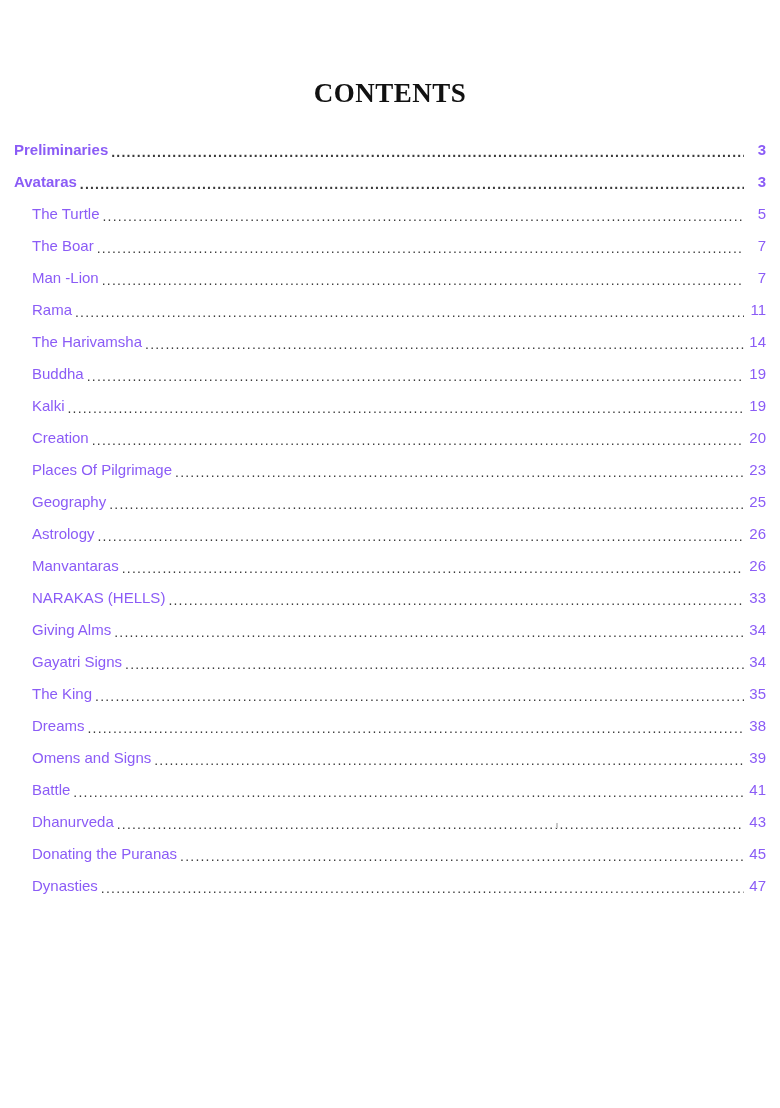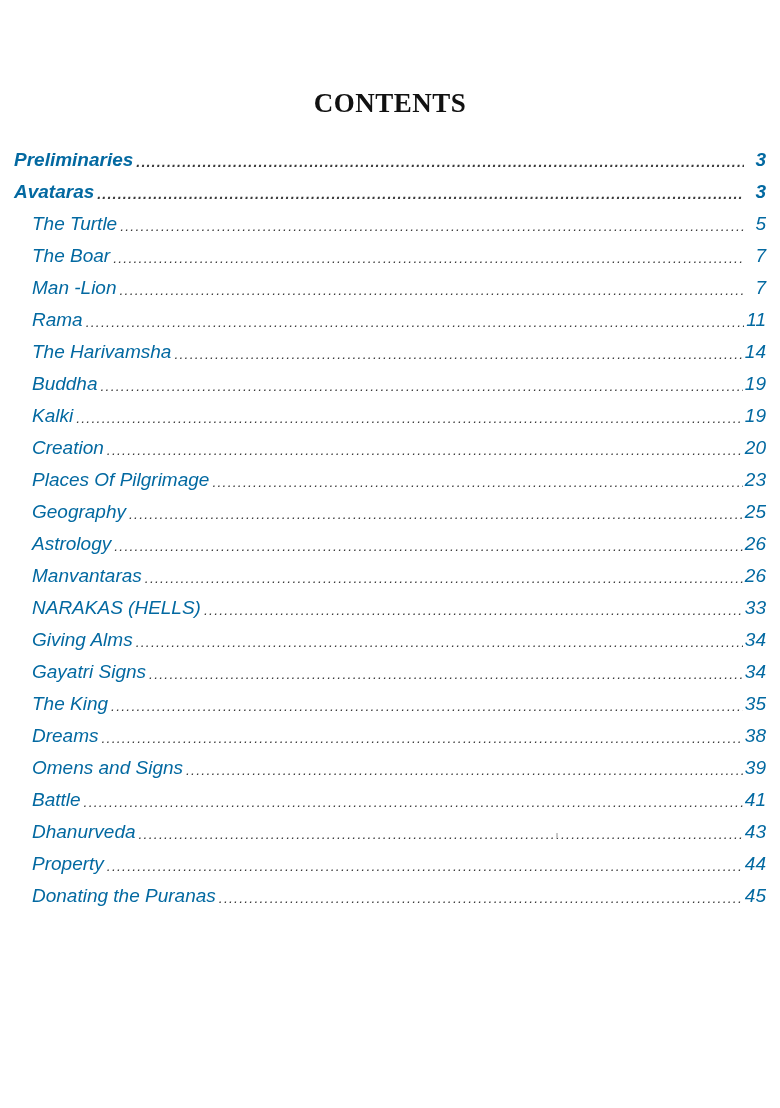--- a/index.html
+++ b/index.html
@@ -20,39 +20,38 @@
     height: 1108px;
     box-sizing: border-box;
     padding: 0 14px;
   }
   .toc-title {
     text-align: center;
     font-family: "Liberation Serif", serif;
     font-weight: bold;
     font-size: 27px;
     letter-spacing: 0.5px;
-    margin: 10px;
+    margin: 0;
     padding-top: 78px;
     color: #111111;
   }
   .toc-list {
     margin: 0;
     padding: 0;
     list-style: none;
     margin-top: 18px;
   }
   .toc-entry {
     display: flex;
     align-items: flex-end;
-    font-size: 19px;
+    font-size: 15px;
     line-height: 16px;
     height: 32px;
-    color: #0369a1;
+    color: #8b5cf6;
     white-space: nowrap;
-    font-style: italic;
   }
   .toc-entry.level-0 {
     padding-left: 0px;
     font-weight: 600;
   }
   .toc-entry.level-1 {
     padding-left: 18px;
     font-weight: 500;
   }
   .entry-label {
@@ -202,24 +201,24 @@
         <span class="entry-label">Battle</span>
         <span class="leader"></span>
         <span class="entry-page">41</span>
       </li>
       <li class="toc-entry level-1">
         <span class="entry-label">Dhanurveda</span>
         <span class="leader"></span>
         <span class="entry-page">43</span>
       </li>
       <li class="toc-entry level-1">
-        <span class="entry-label">Property</span>
-        <span class="leader"></span>
-        <span class="entry-page">44</span>
-      </li>
-      <li class="toc-entry level-1">
         <span class="entry-label">Donating the Puranas</span>
         <span class="leader"></span>
         <span class="entry-page">45</span>
+      </li>
+      <li class="toc-entry level-1">
+        <span class="entry-label">Dynasties</span>
+        <span class="leader"></span>
+        <span class="entry-page">47</span>
       </li>
     </ul>
   <div class="speck"></div>
 </div>
 
 </body></html>

